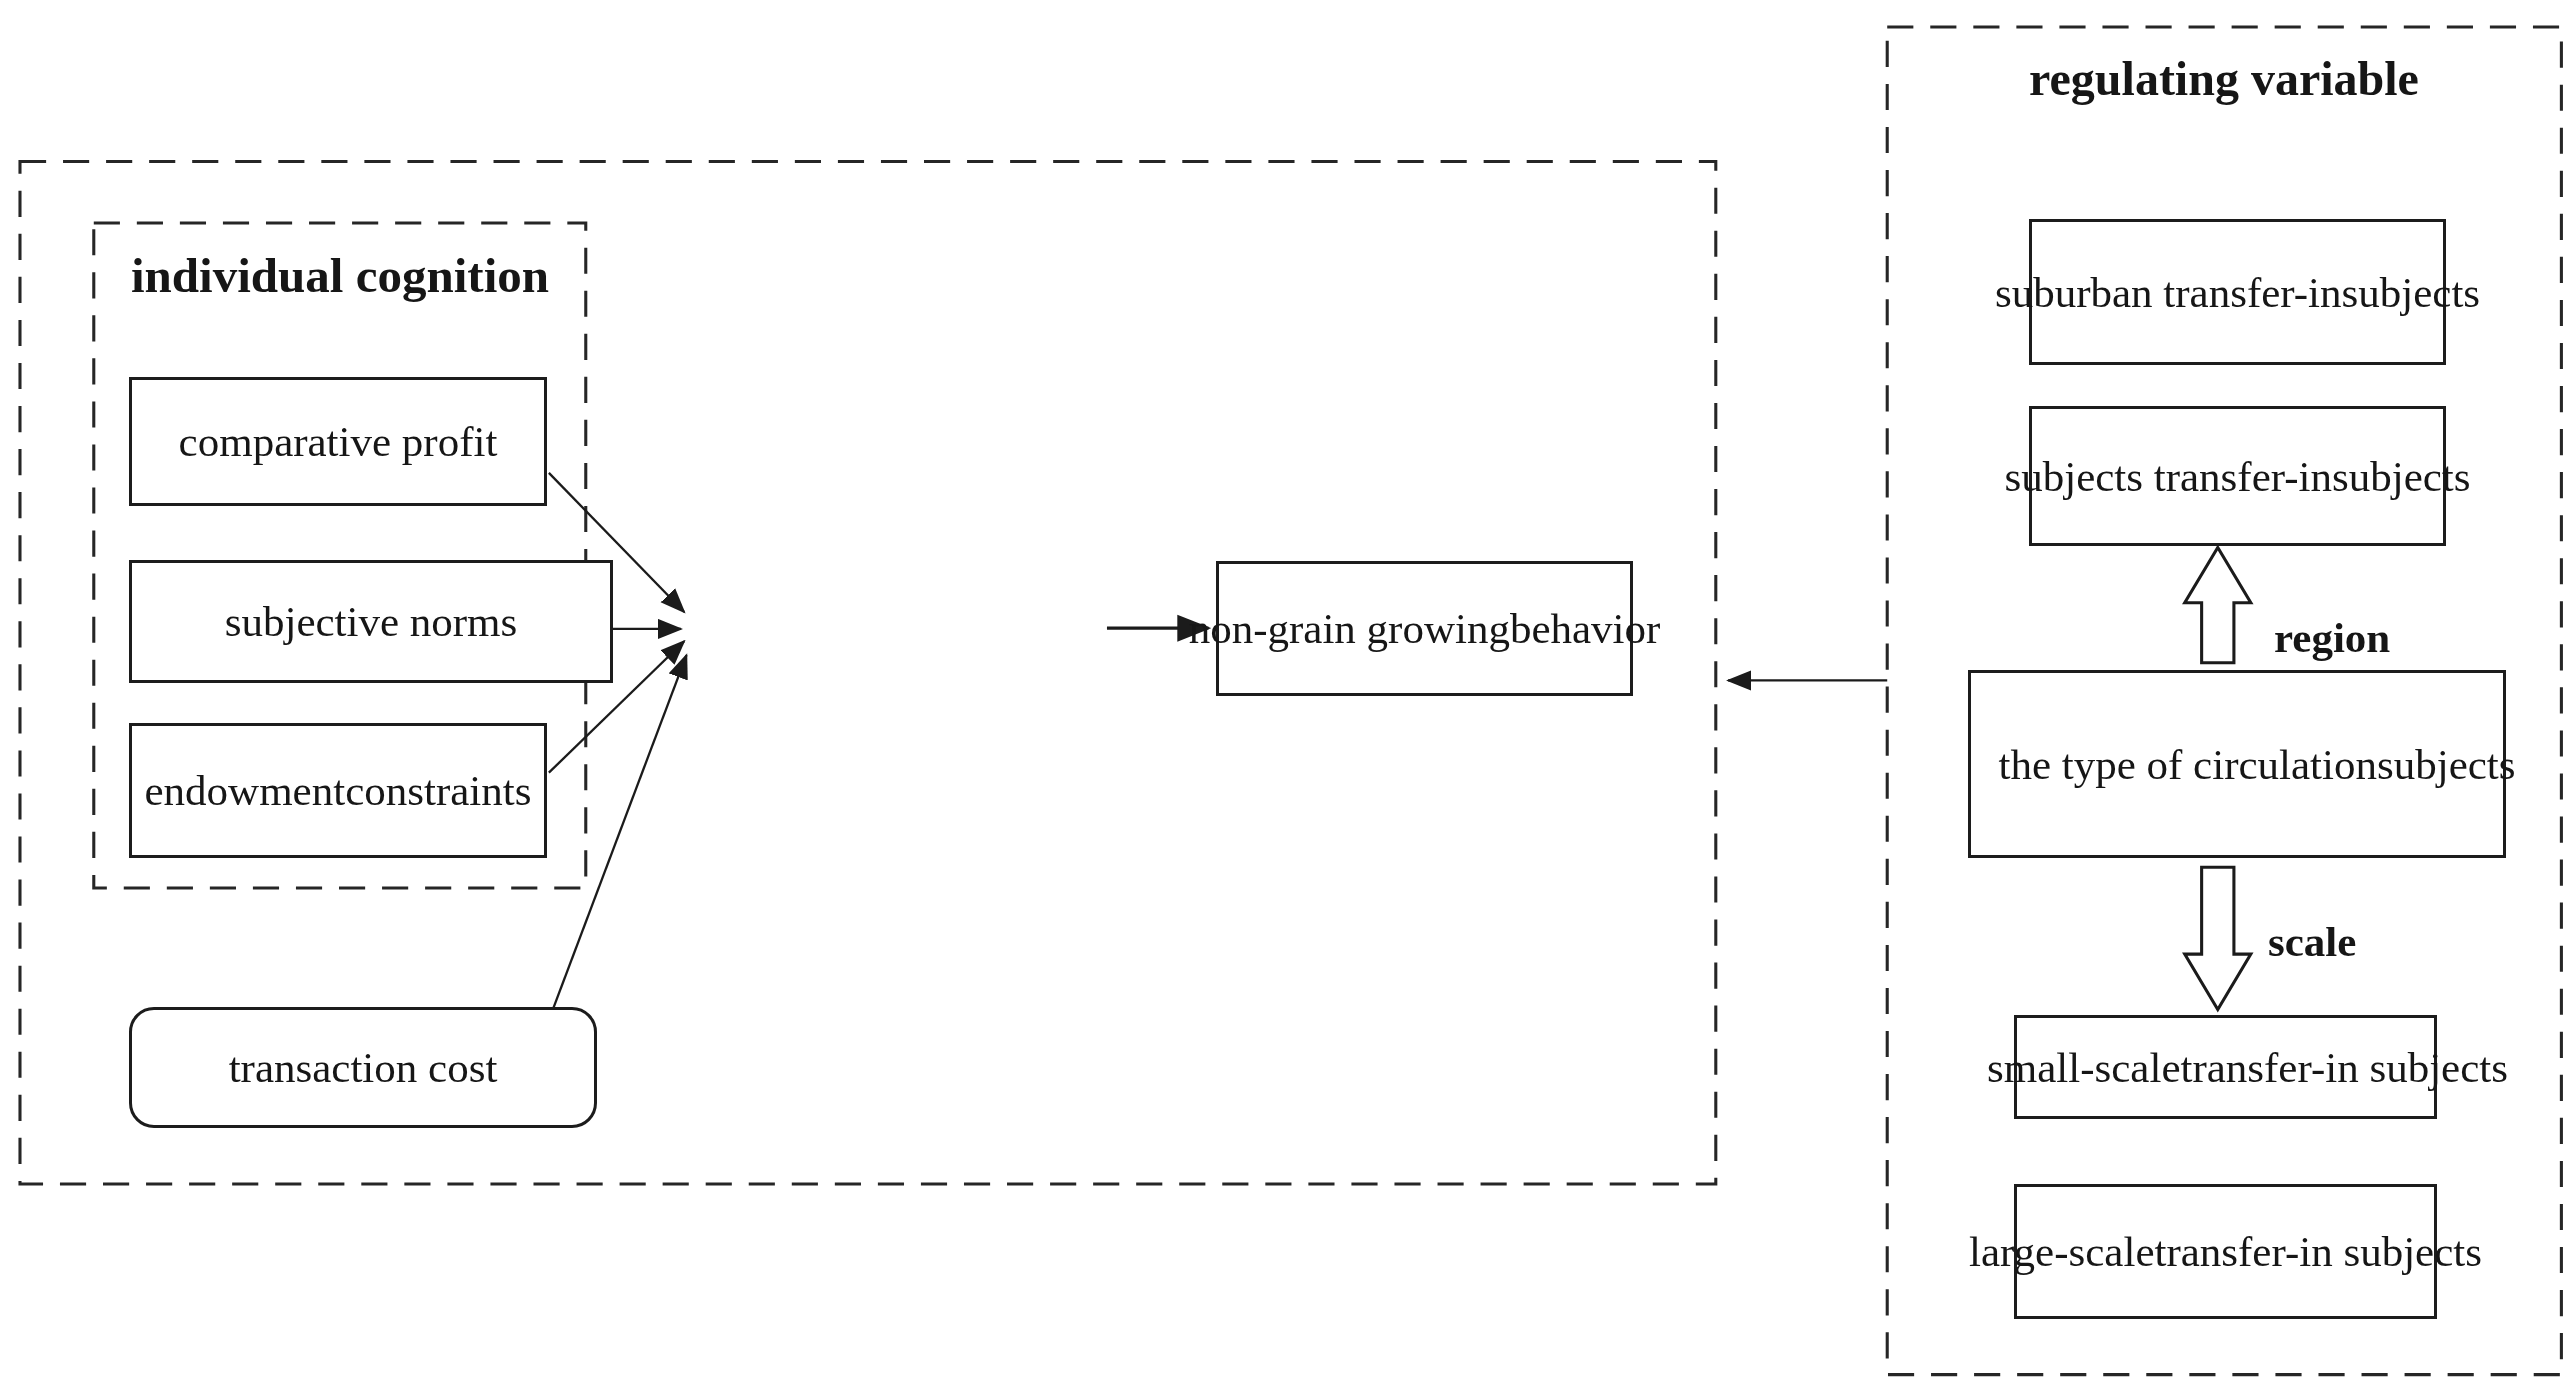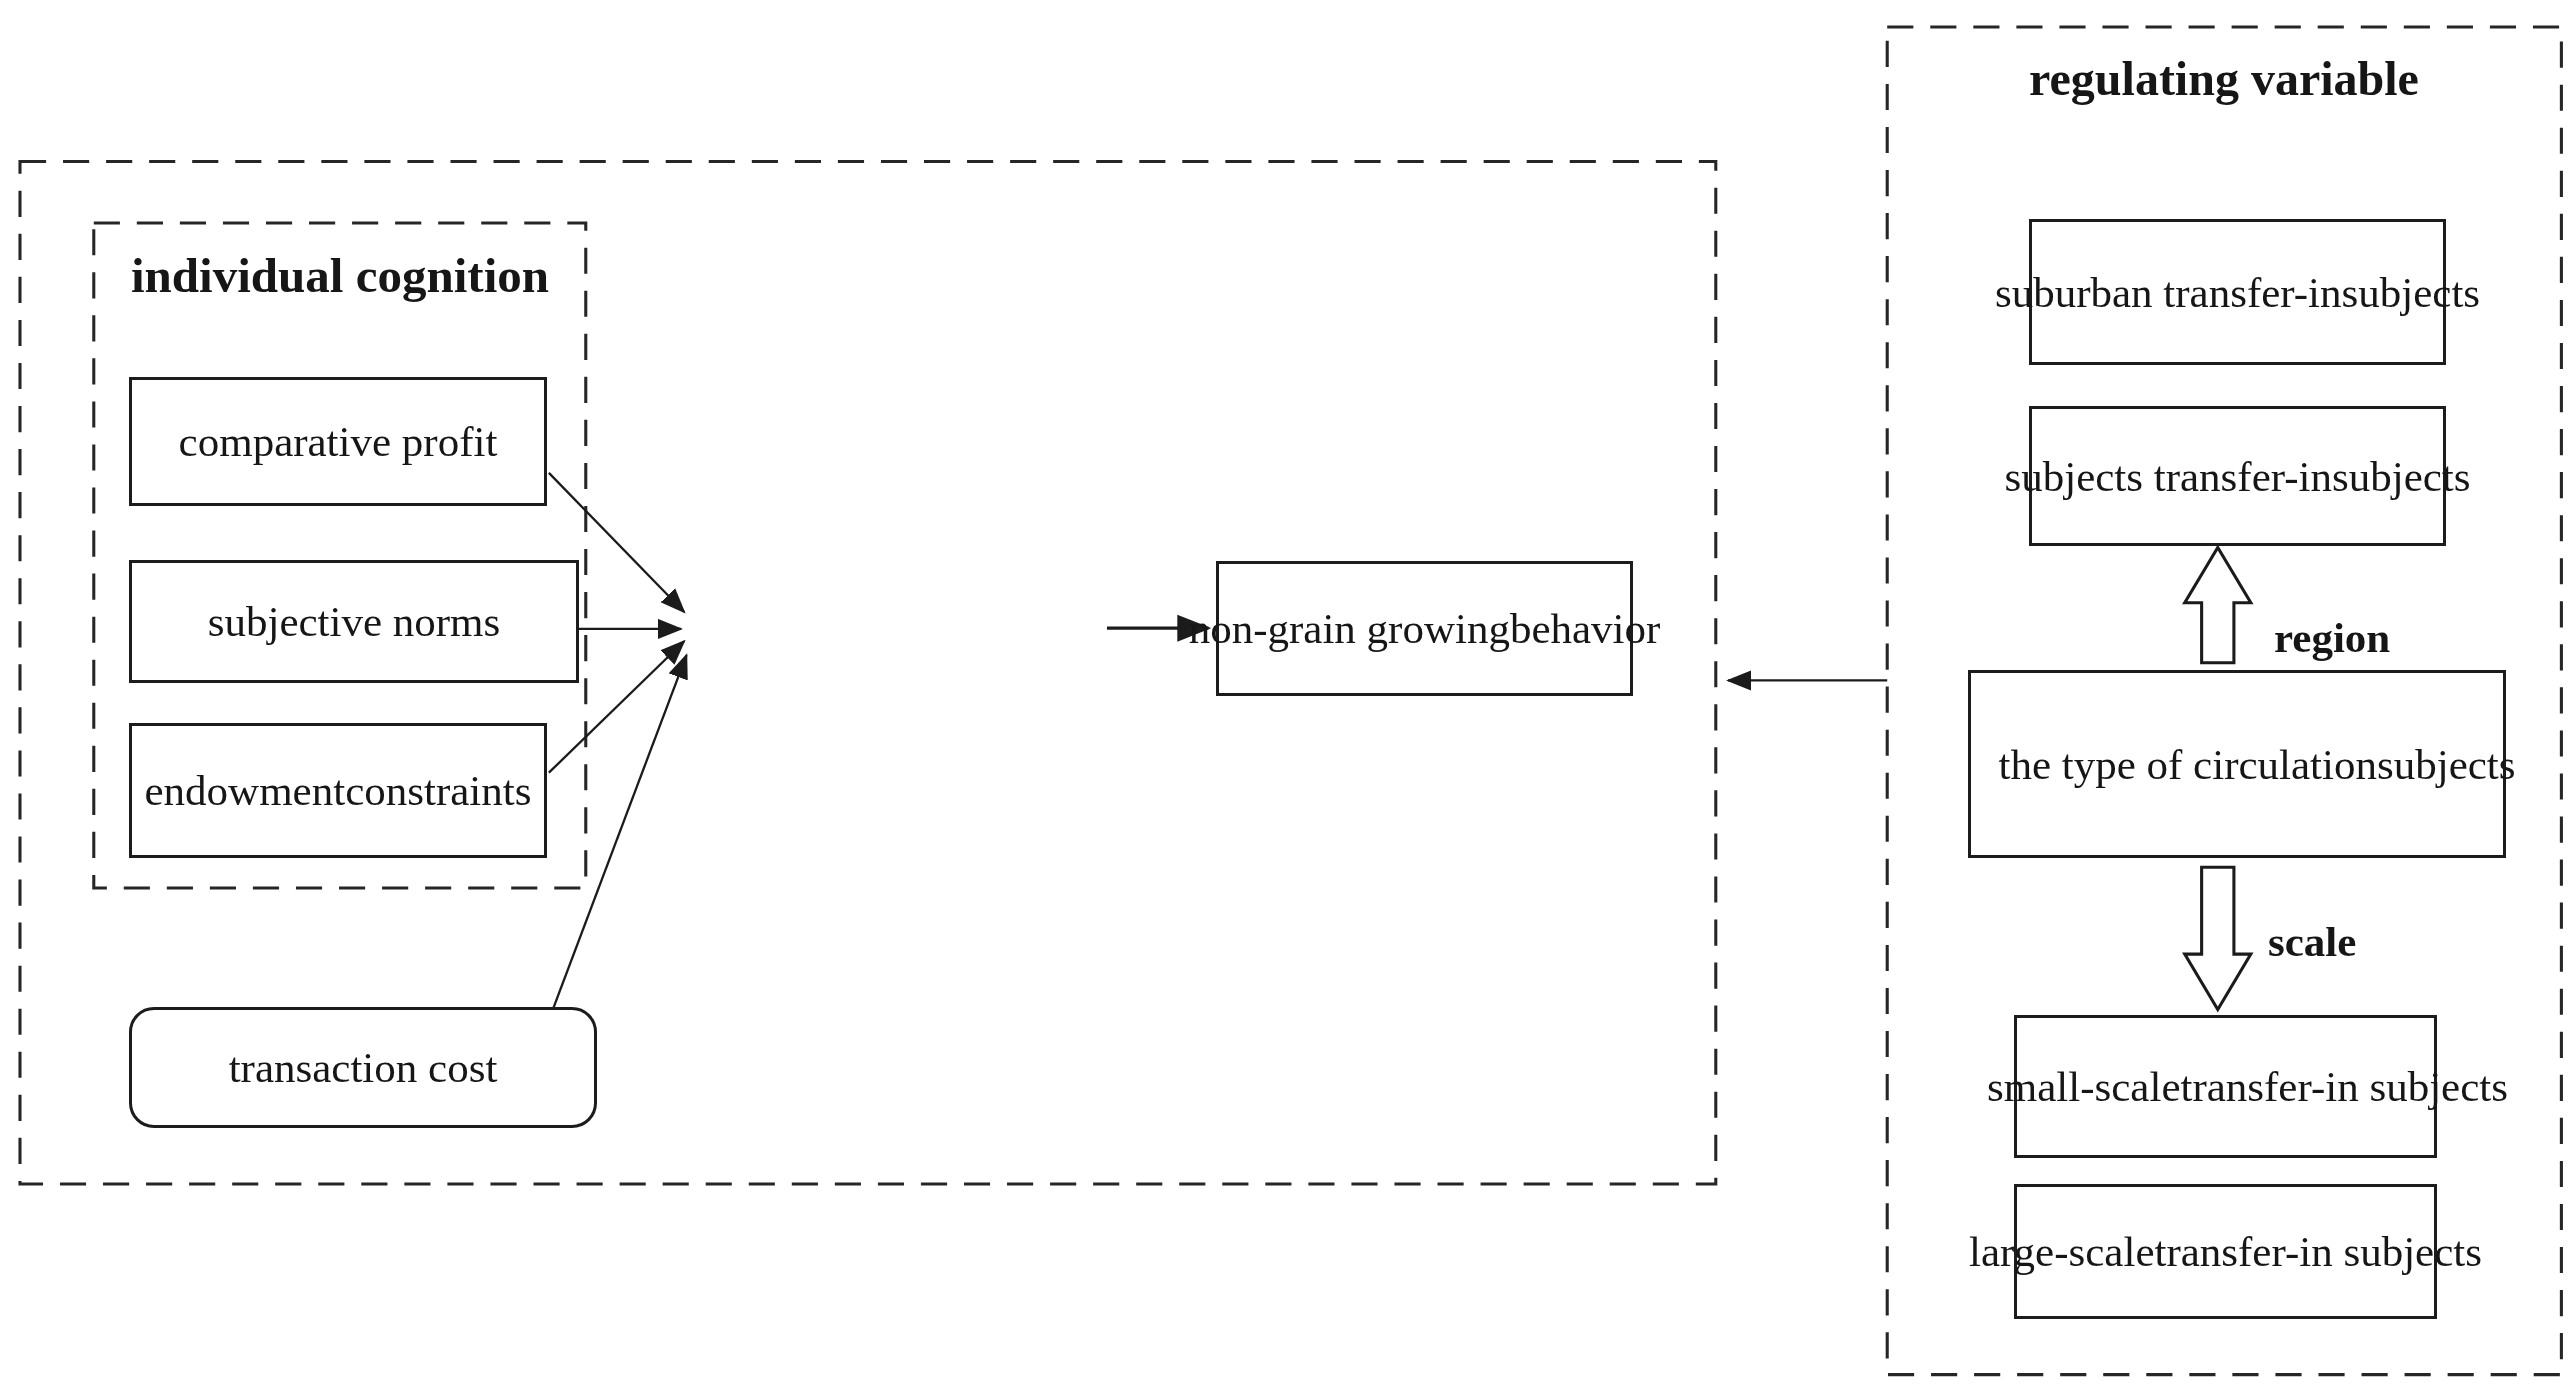--- a/index.html
+++ b/index.html
@@ -88,21 +88,21 @@
 
   <div class="group-title" style="left:94px; top:244px; width:492px;">
     <span>individual</span>
     <span>cognition</span>
   </div>
 
   <div class="node" style="left:129px; top:377px; width:418px; height:129px;">
     <span>comparative profit</span>
   </div>
 
-  <div class="node" style="left:129px; top:560px; width:450px; height:123px;">
+  <div class="node" style="left:129px; top:560px; width:484px; height:123px;">
     <span>subjective norms</span>
   </div>
 
   <div class="node" style="left:129px; top:723px; width:418px; height:135px;">
     <span>endowment</span>
     <span>constraints</span>
   </div>
 
   <div class="node" style="left:129px; top:1007px; width:468px; height:121px;border-radius:25px;">
     <span>transaction cost</span>
@@ -135,21 +135,21 @@
 
   <div class="node" style="left:1968px; top:670px; width:538px; height:188px;padding-left:40px;">
     <span>the type of circulation</span>
     <span>subjects</span>
   </div>
 
   <div class="arrow-caption" style="left:2268px; top:919px;">
     <span>scale</span>
   </div>
 
-  <div class="node" style="left:2014px; top:1015px; width:423px; height:143px;padding-left:44px;">
+  <div class="node" style="left:2014px; top:1015px; width:423px; height:104px;padding-left:44px;">
     <span>small-scale</span>
     <span>transfer-in subjects</span>
   </div>
 
   <div class="node" style="left:2014px; top:1184px; width:423px; height:135px;">
     <span>large-scale</span>
     <span>transfer-in subjects</span>
   </div>
 
 </div>

